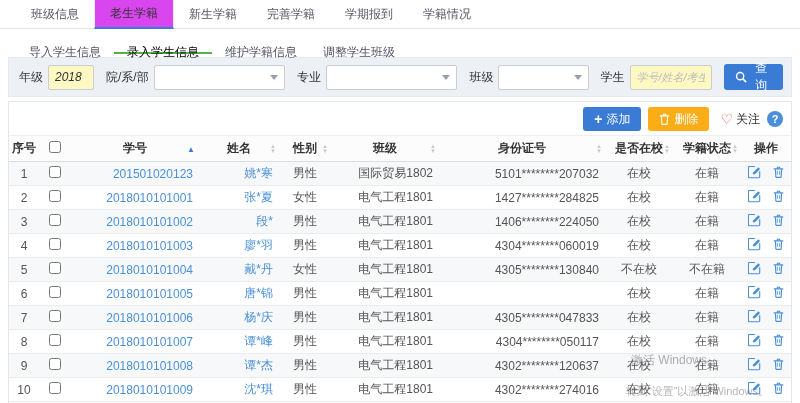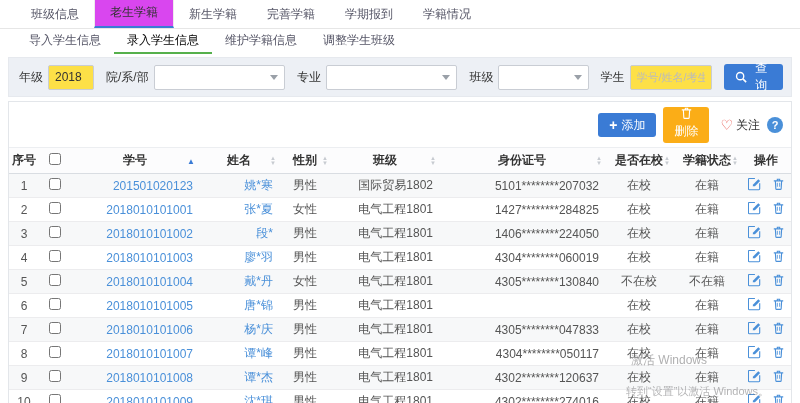--- a/index.html
+++ b/index.html
@@ -3,47 +3,47 @@
 <meta charset="utf-8">
 <style>
   * { box-sizing: border-box; margin: 0; padding: 0; }
   html,body { width:800px; height:403px; }
   body {
     font-family:"Liberation Sans","DejaVu Sans",sans-serif;
     font-size:12px; color:#555; background:#fff;
     position:relative; overflow:hidden;
   }
   
-  .topnav { display:flex; align-items:flex-end; height:29px; border-bottom:1px solid #e6e6e6; padding-left:16px; }
+  .topnav { display:flex; align-items:center; height:29px; border-bottom:1px solid #e6e6e6; padding-left:16px; }
   .topnav .tab { padding:0 15px; line-height:27px; color:#556; cursor:pointer; font-size:12px; }
   .topnav .tab.active { color:#333; background:#d946ef; border-left:1px solid #ececec; border-right:1px solid #ececec; border-bottom:2px solid #3a7bd5; }
   
   .subnav { display:flex; height:25px; padding-left:16px; align-items:stretch; }
-  .subnav .subtab { padding:0 13px; line-height:23px; color:#556; cursor:pointer; font-size:12px; }
+  .subnav .subtab { padding:0 13px; line-height:23px; color:#556; cursor:pointer; font-size:12px;margin-top:12px; }
   .subnav .subtab.active { color:#000000; border-bottom:2px solid #56b04c; }
   
   .filterbar { margin:3px 8px 0 8px; background:#edf0f5; border:1px solid #e6e9ee; padding:6px 8px; display:flex; align-items:center; }
   .flabel { color:#333; margin:0 5px 0 12px; white-space:nowrap; }
   .flabel:first-child { margin-left:2px; }
-  .inp { height:25px; border:1px solid #c9cdd4; border-radius:2px; background:#fde047; font-size:12px; color:#333; padding:0 6px; font-family:inherit; }
+  .inp { height:25px; border:1px solid #c9cdd4; border-radius:2px; background:#fef9c3; font-size:12px; color:#333; padding:0 6px; font-family:inherit;font-style:italic; }
   .inp::placeholder { color:#bbb; font-size:11px; }
   .inp.grade { width:46px; }
   .inp.student { width:82px; }
   .sel { position:relative; height:25px; border:1px solid #c9cdd4; border-radius:2px; background:#fff; cursor:pointer; }
   .sel.dept { width:140px; } .sel.major { width:140px; } .sel.cls { width:96px; }
   .caret { position:absolute; right:6px; top:50%; margin-top:-2px; width:0; height:0;
            border-left:4px solid transparent; border-right:4px solid transparent; border-top:5px solid #9aa0a8; }
   .btn { display:inline-flex; align-items:center; gap:4px; border:none; border-radius:3px;
          height:26px; padding:0 11px; font-size:12px; color:#fff; cursor:pointer; font-family:inherit; }
   .btn.search { background:#3a7bd5; margin-left:12px; }
   
   .card { margin:4px 8px 0 8px; border:1px solid #e3e6ea; background:#fff; }
   .toolbar { display:flex; justify-content:flex-end; align-items:center; gap:7px; padding:5px 8px 4px 8px; }
   .btn.add { background:#3a7bd5; height:24px; }
-  .btn.del { background:#fbad17; height:36px;flex-direction:column; }
+  .btn.del { background:#fbad17; height:24px; }
   .plus { font-weight:bold; font-size:14px; line-height:1; }
   .follow { display:inline-flex; align-items:center; gap:3px; color:#333; cursor:pointer; margin-left:4px; }
   .heart { color:#e8584f; font-size:14px; line-height:1; }
   .help { width:16px; height:16px; border-radius:50%; background:#4a90d9; color:#fff; font-size:11px;
           text-align:center; line-height:16px; cursor:pointer; font-weight:bold; }
   
   table { width:100%; border-collapse:collapse; table-layout:fixed; font-size:12px; }
   thead th { font-weight:bold; color:#333; background:#fcfcfd; border-top:1px solid #eceef1;
              border-bottom:1px solid #d9dde2; padding:4px 3px; position:relative; text-align:center; height:22px; }
   tbody td { padding:3px 6px; border-bottom:1px solid #ececee; color:#555; height:21px;

